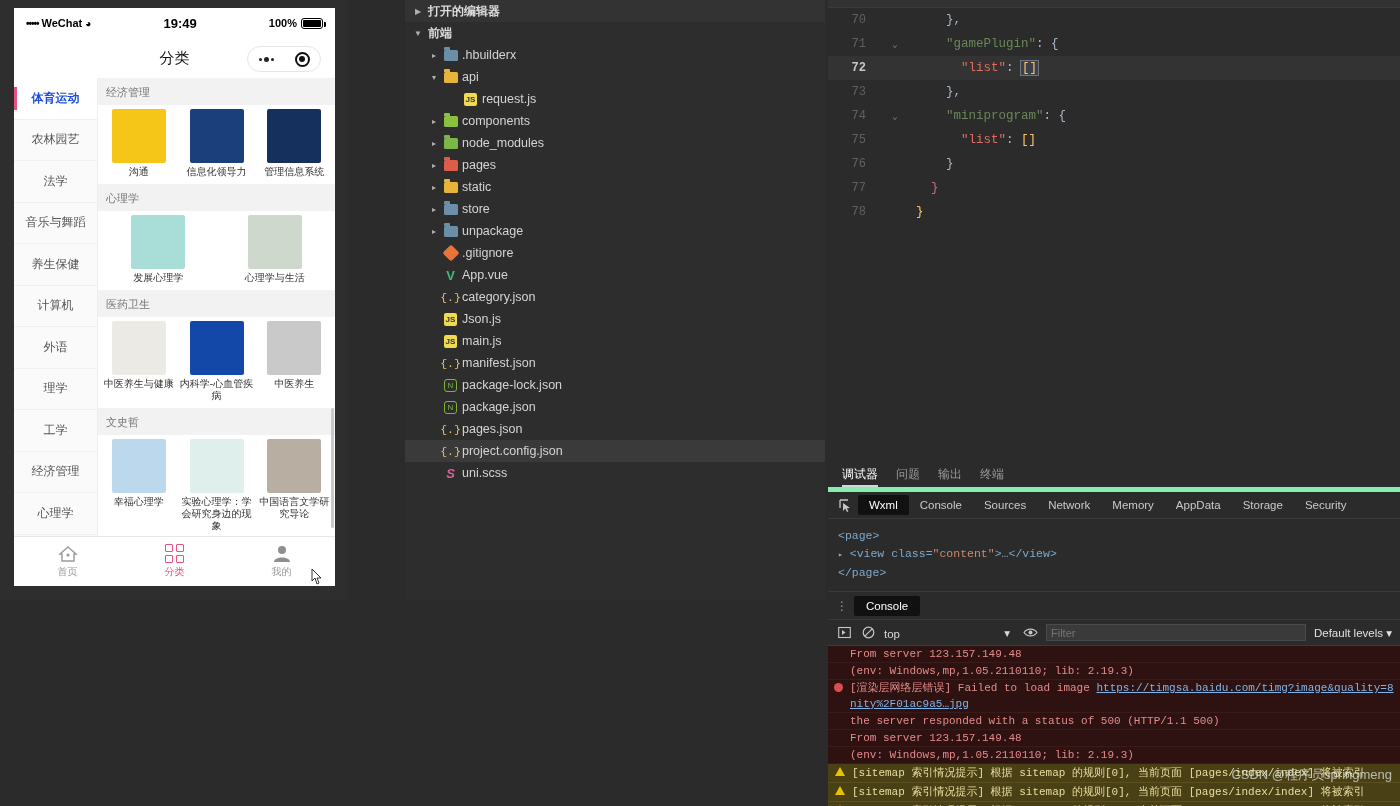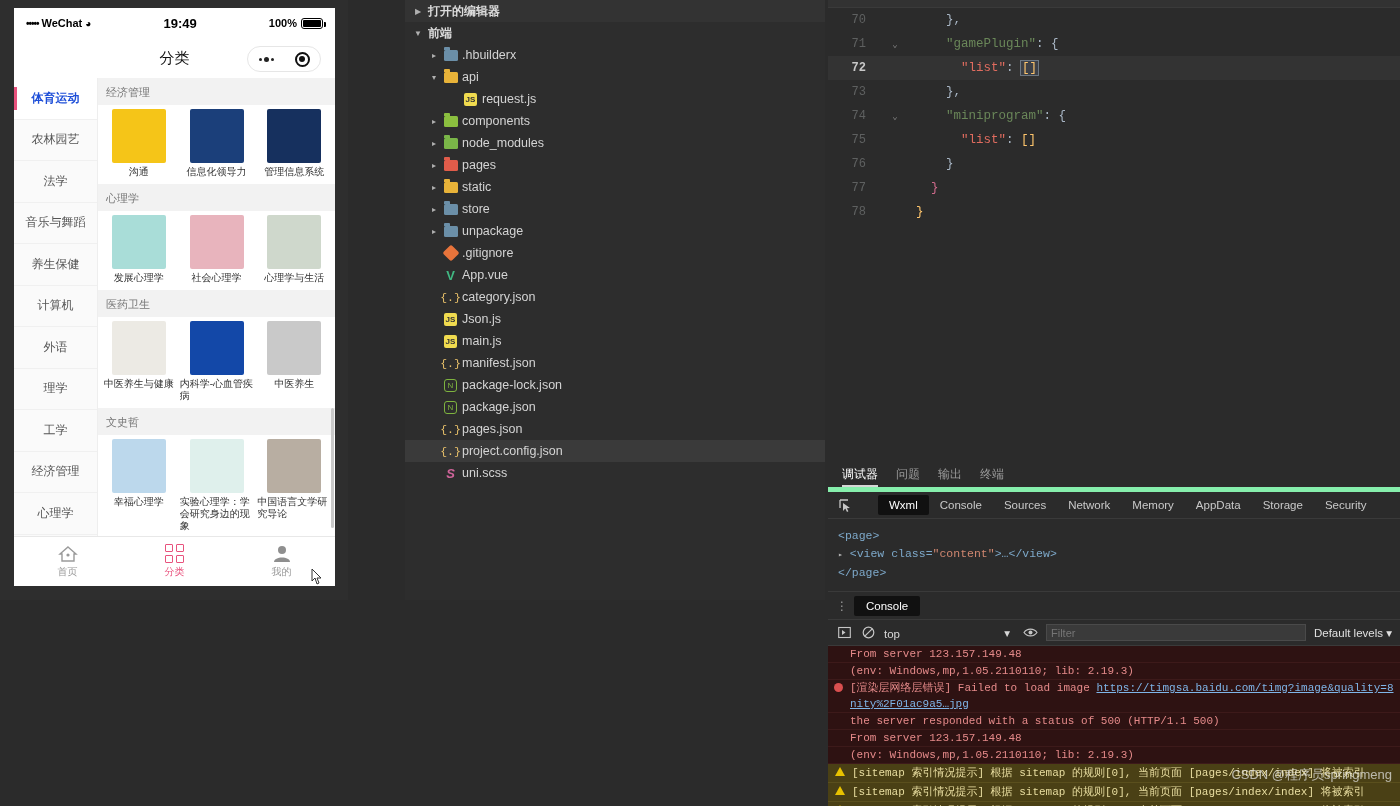--- a/index.html
+++ b/index.html
@@ -80,21 +80,21 @@
   }
   .cat-cell {
     flex: 1; display: flex; flex-direction: column;
     align-items: center; padding: 0 2px;
   }
   .cat-thumb {
     width: 54px; height: 54px; border-radius: 2px;
     background: #d8d8d8; margin-bottom: 3px;
   }
   .cat-label {
-    font-size: 10px; color: #333; 
+    font-size: 10px; color: #333; text-align: center;
     line-height: 12px; word-break: break-all; font-family: Liberation Serif, serif;
   }
   .vscroll {
     position: absolute; right: 1px; top: 330px; width: 3px; height: 120px;
     background: #c9c9c9; border-radius: 2px;
   }
 
   .tab-bar {
     height: 50px; display: flex; border-top: 1px solid #e8e8e8;
     background: #fff; align-items: center;
@@ -186,21 +186,21 @@
   .dt-tab-cn.active::after {
     content: ""; position: absolute; left: 0; right: 0; bottom: 3px; height: 2px; background: #d6d6d6;
   }
   .dt-tabs-en {
     height: 27px; display: flex; align-items: center;
     background: #2b2b2b; border-bottom: 1px solid #3a3a3a;
     font-size: 11.5px; padding-left: 4px; gap: 0;
   }
   .dt-pick { width: 26px; display: flex; align-items: center; justify-content: center; }
   .dt-tab-en { padding: 4px 11px; color: #c9c9c9; border-radius: 2px; }
-  .dt-tab-en.active { background: #111111; color: #fff; margin-left: 20px; }
+  .dt-tab-en.active { background: #111111; color: #fff; }
   .wxml-body {
     padding: 8px 10px; font-family: "Liberation Mono", "DejaVu Sans Mono", monospace;
     font-size: 11.5px; line-height: 18px; height: 73px;
     border-bottom: 1px solid #3a3a3a;
   }
   .wx-tag { color: #7da8c9; }
   .wx-val { color: #d08770; }
   .wx-arrow { color: #b0b0b0; font-size: 8px; }
 
   .console-header {
@@ -328,24 +328,20 @@
                 <div class="cat-cell">
                   <div class="cat-thumb" style="background: rgb(22, 48, 94);"></div>
                   <div class="cat-label">管理信息系统</div>
                 </div>
               </div>
               <div class="cat-section-title">心理学</div>
               <div class="cat-grid">
                 <div class="cat-cell">
                   <div class="cat-thumb" style="background: rgb(169, 221, 216);"></div>
                   <div class="cat-label">发展心理学</div>
-                </div>
-                <div class="cat-cell">
-                  <div class="cat-thumb" style="background: rgb(232, 180, 189);"></div>
-                  <div class="cat-label">社会心理学</div>
                 </div>
                 <div class="cat-cell">
                   <div class="cat-thumb" style="background: rgb(207, 216, 204);"></div>
                   <div class="cat-label">心理学与生活</div>
                 </div>
               </div>
               <div class="cat-section-title">医药卫生</div>
               <div class="cat-grid">
                 <div class="cat-cell">
                   <div class="cat-thumb" style="background: rgb(236, 234, 228);"></div>

